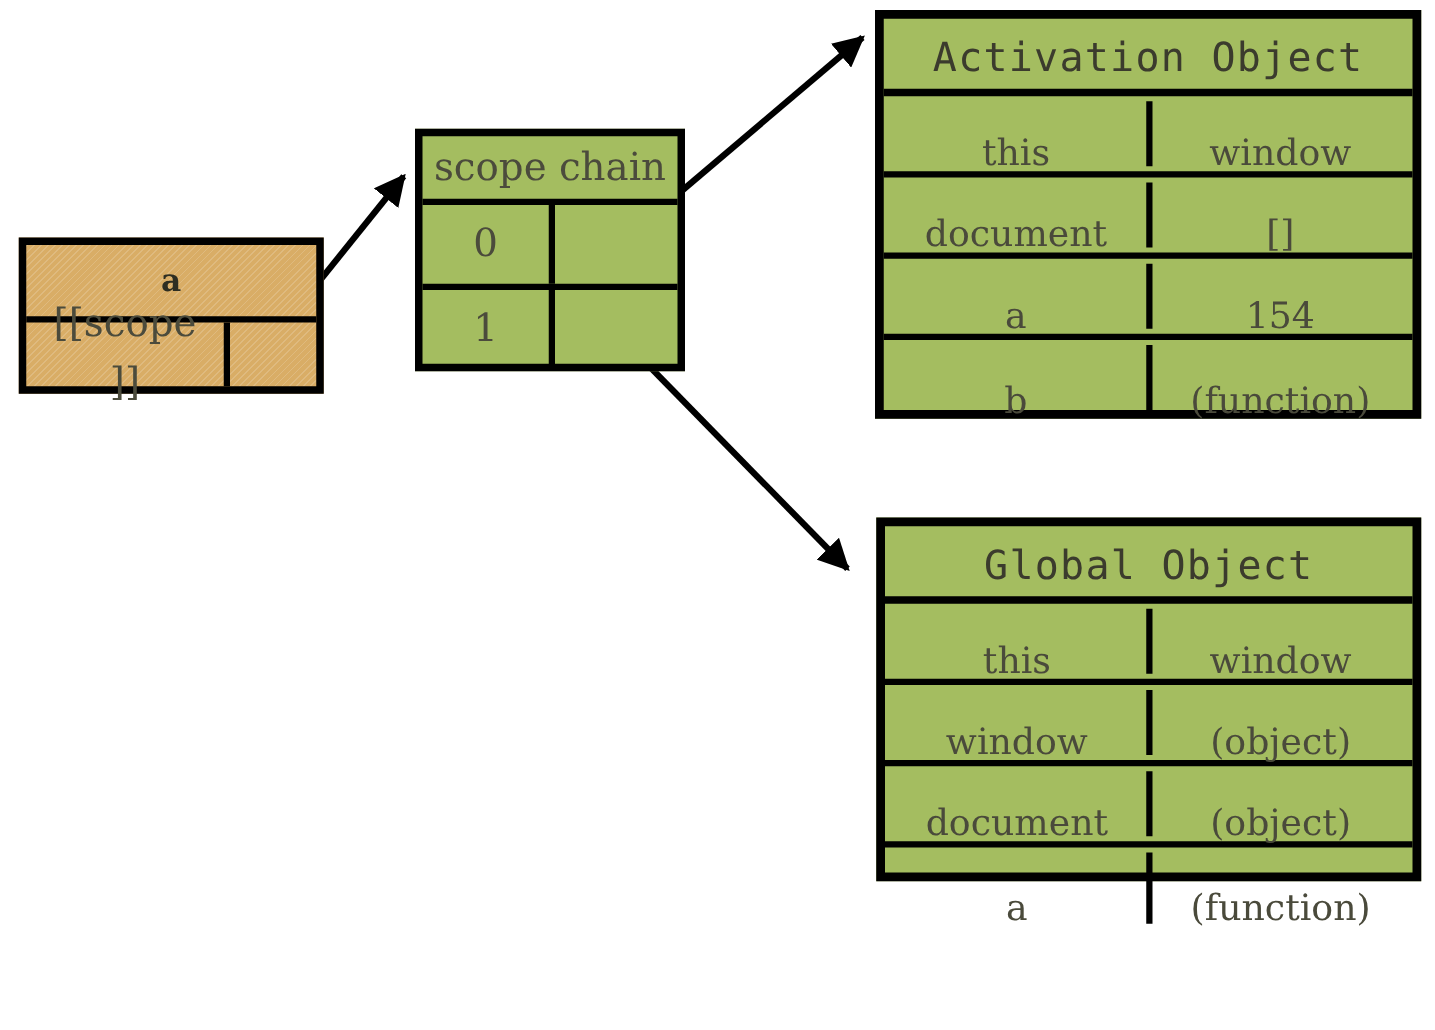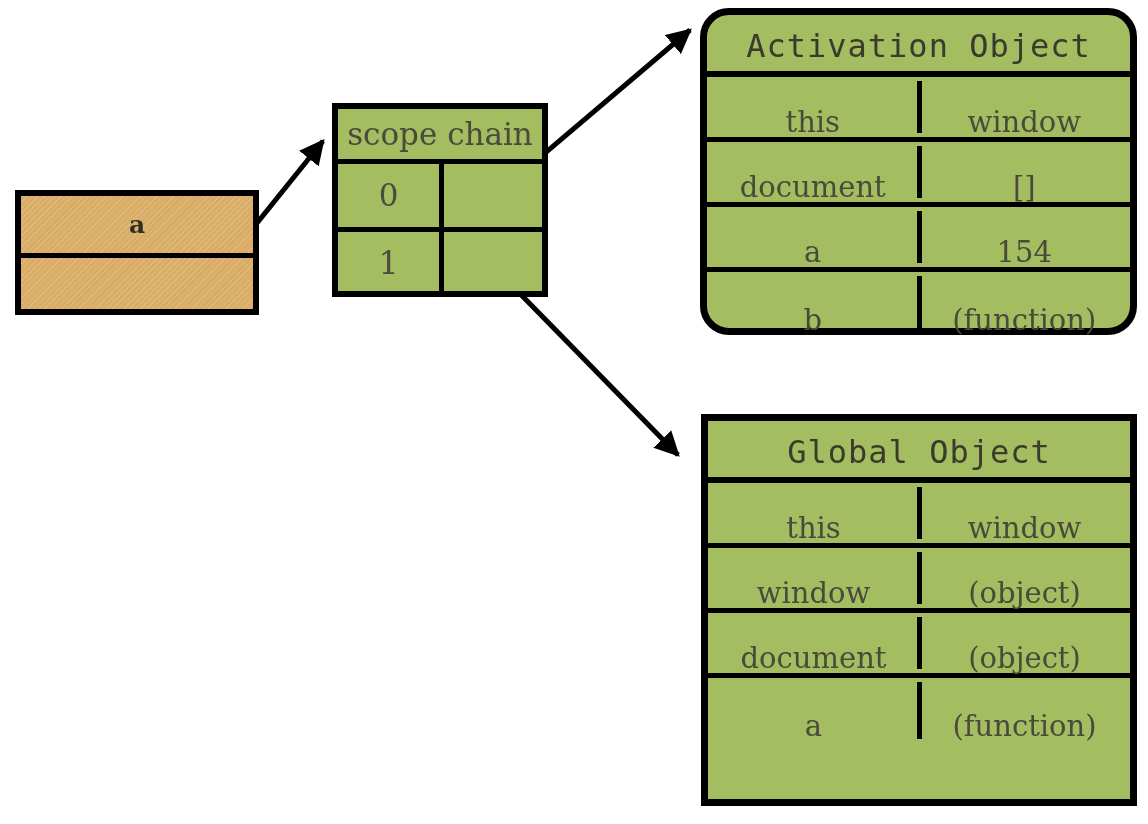--- a/index.html
+++ b/index.html
@@ -180,27 +180,26 @@
     position: absolute;
     border: 7px solid #000000;
     box-sizing: border-box;
     background: #a4bd60;
   }
   #activation-object {
     left: 700px;
     top: 8px;
     width: 437px;
     height: 327px;
-    border-radius: 29px;
   }
   #global-object {
     left: 701px;
     top: 414px;
     width: 436px;
-    height: 392px;
+    height: 291px;
   }
   .obj-title {
     height: 62px;
     line-height: 62px;
     text-align: center;
     font-size: 32px;
     letter-spacing: 1px;
     color: #3b3b2d;
     font-family: "DejaVu Sans Mono", "Liberation Mono", monospace;
     border-bottom: 6px solid #000000;
@@ -263,20 +262,26 @@
 
     <g>
       <circle cx="493" cy="266" r="7" fill="#000000"></circle>
       <line x1="493" y1="266" x2="678" y2="455" stroke="#000000" stroke-width="5" marker-end="url(#ah)"></line>
     </g>
   </svg>
 
   <div class="fn-box">
     <div class="fn-title">a</div>
     <div class="fn-rule"></div>
+    <div class="fn-row">
+      <div class="fn-cell-key">[[scope
+]]</div>
+      <div class="fn-vdiv"></div>
+      <div class="fn-cell-val"></div>
+    </div>
   </div>
 
   <div class="sc-box">
     <div class="sc-head">scope chain</div>
     <div class="sc-hrule"></div>
 
     <div class="sc-row sc-row-0">
       <div class="sc-idx">0</div>
       <div class="sc-vdiv"></div>
       <div class="sc-ptr"></div>

